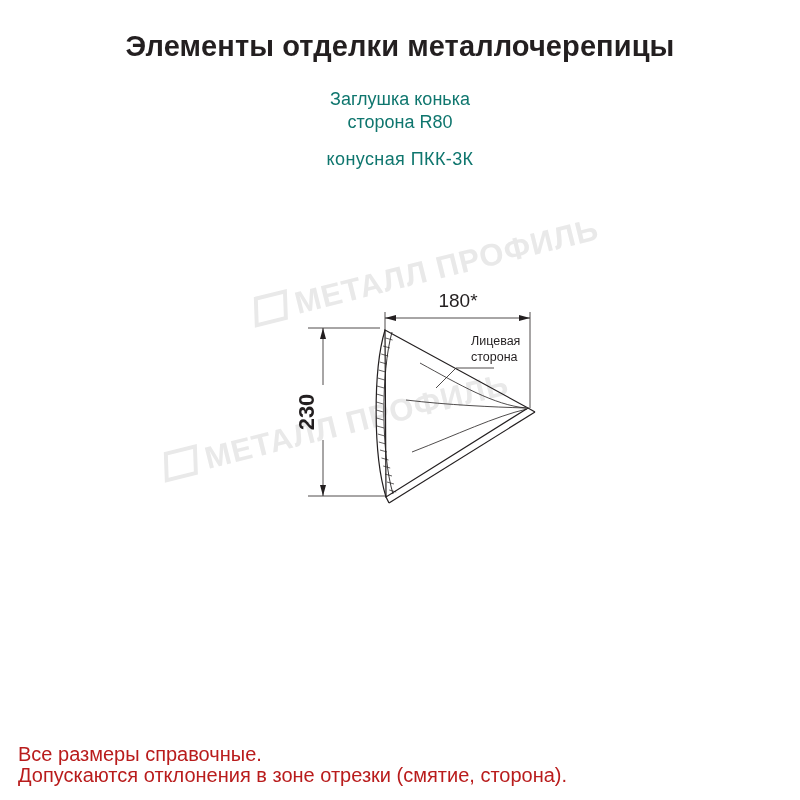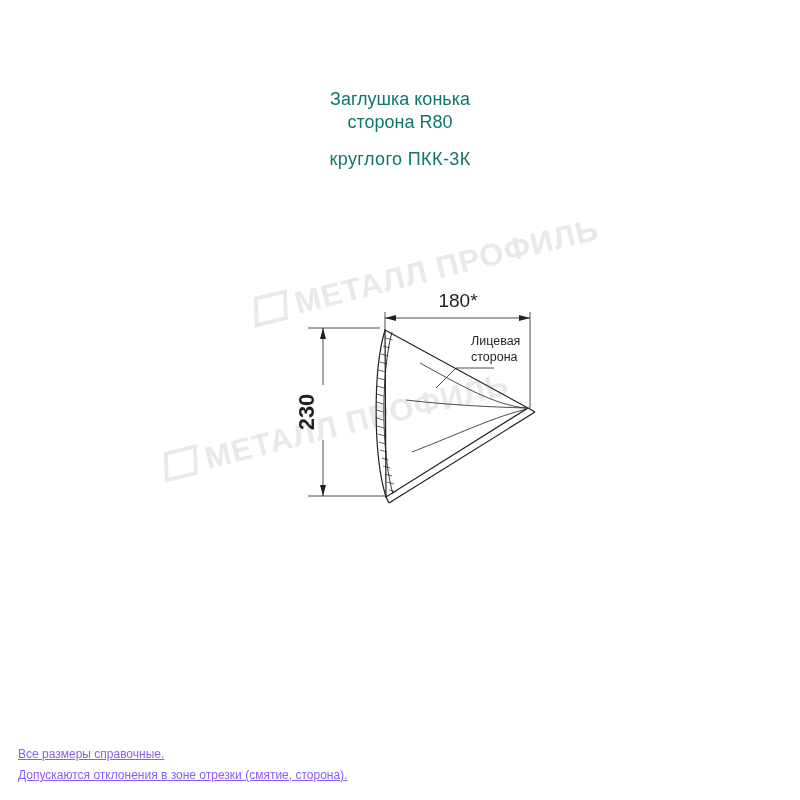--- a/index.html
+++ b/index.html
@@ -119,36 +119,36 @@
     font-family: "Liberation Sans", sans-serif;
     font-size: 12.5px;
     fill: #231f20;
   }
 
   
   .footer {
     position: absolute;
     left: 18px;
     bottom: 14px;
-    font-size: 12px;
+    font-size: 20px;
     line-height: 21px;
-    color: #8b5cf6;
-    text-decoration: underline;
+    color: #b91c1c;
   }
 </style>
 </head>
 <body>
 
 <div class="page">
 
+  <div class="main-title">Элементы отделки металлочерепицы</div>
 
   <div class="subtitle-block">
     <div class="subtitle-line">Заглушка конька</div>
     <div class="subtitle-line">сторона R80</div>
-    <div class="subtitle-line spaced">круглого  ПКК-3К</div>
+    <div class="subtitle-line spaced">конусная  ПКК-3К</div>
   </div>
 
   <div class="watermark">
     <div class="wm wm-1">
       <span class="wm-box"></span><span>МЕТАЛЛ ПРОФИЛЬ</span>
     </div>
     <div class="wm wm-2">
       <span class="wm-box"></span><span>МЕТАЛЛ ПРОФИЛЬ</span>
     </div>
   </div>

